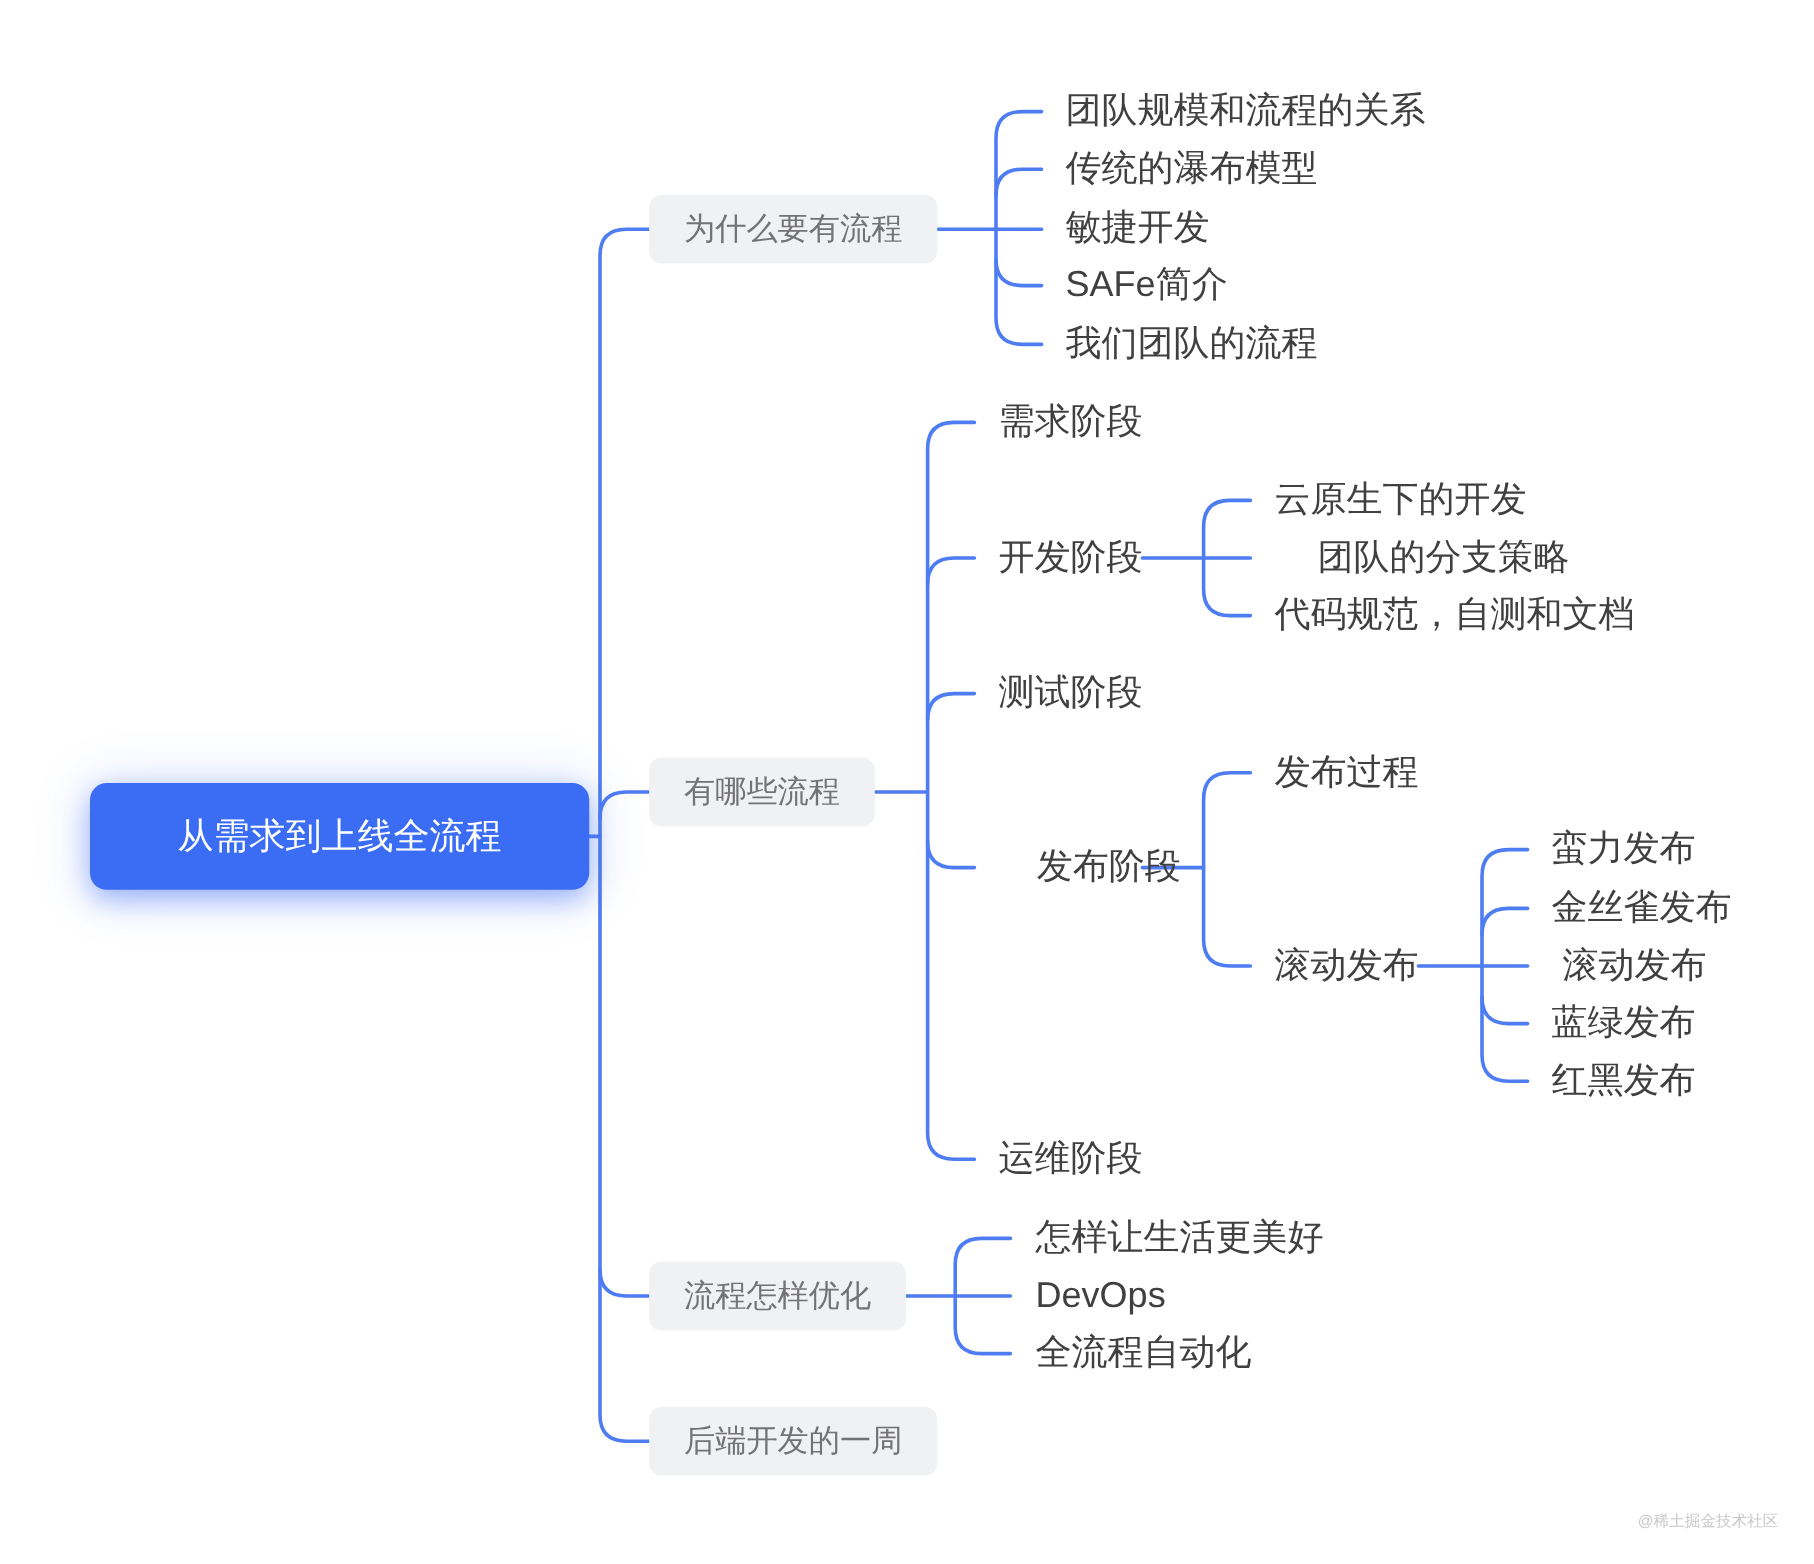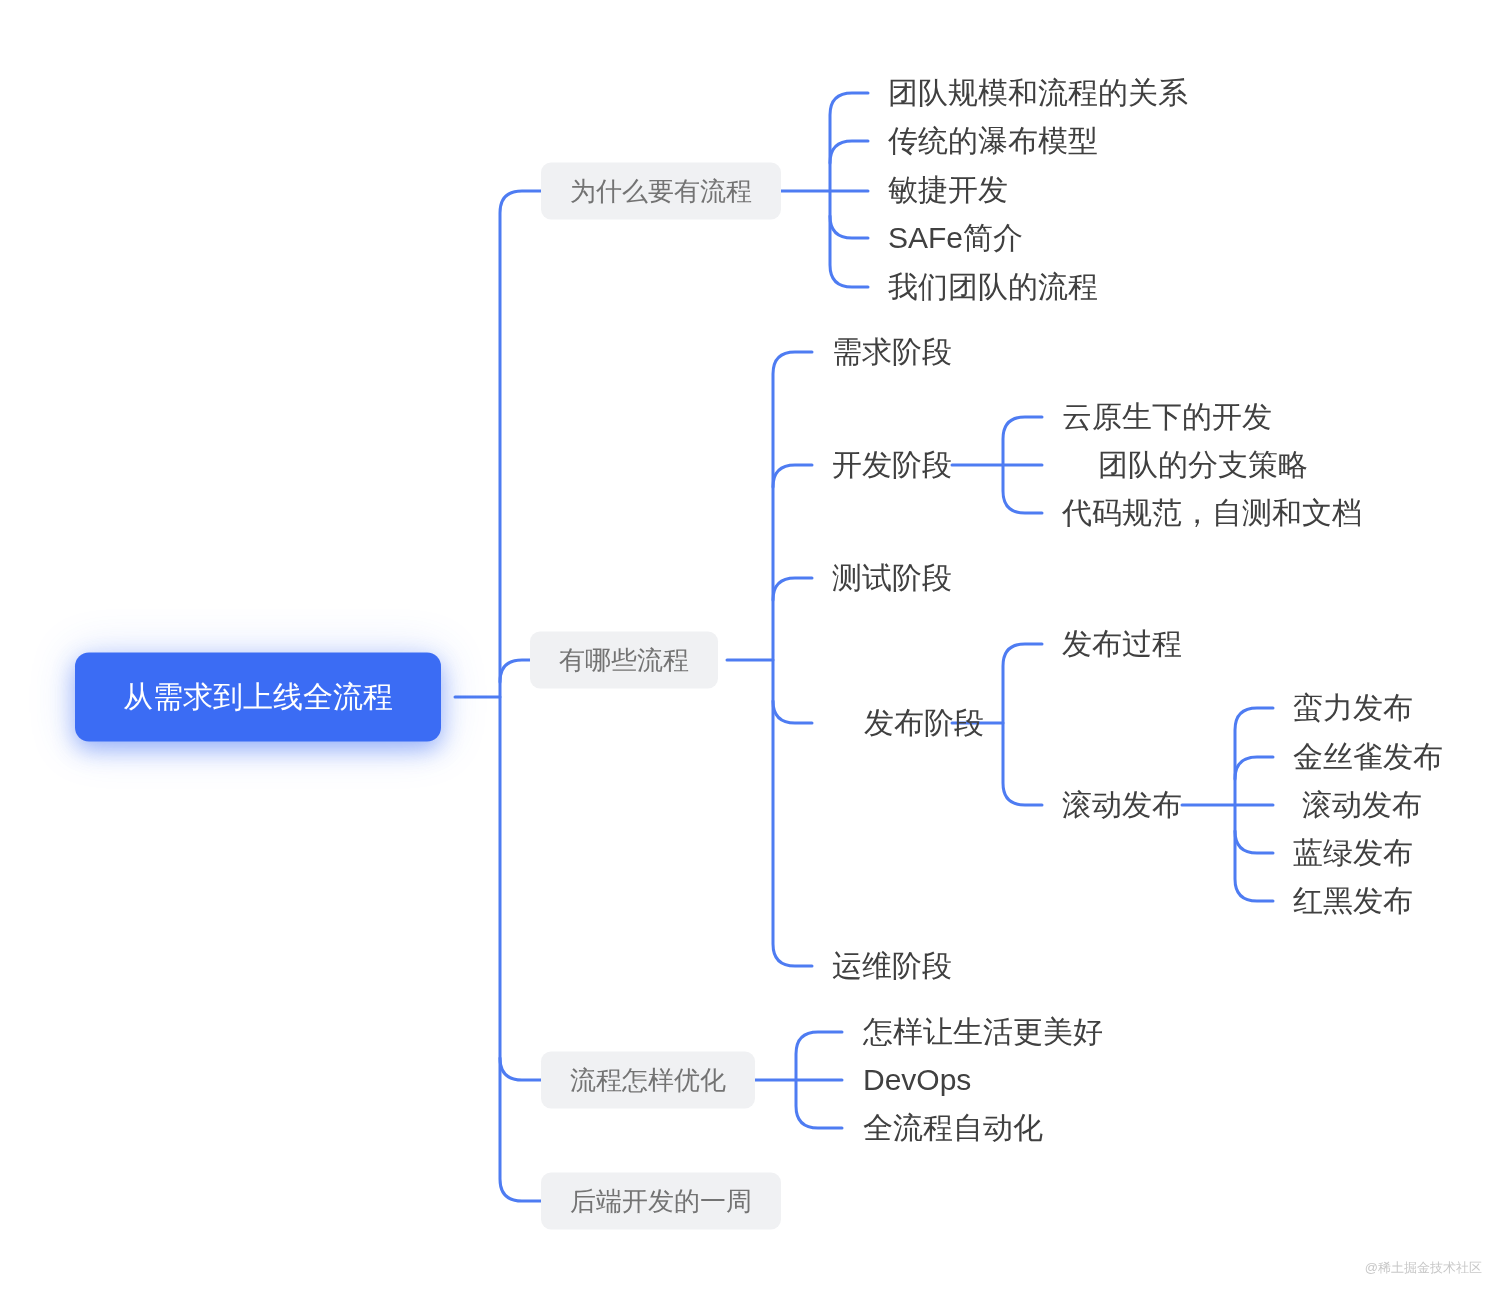--- a/index.html
+++ b/index.html
@@ -30,21 +30,21 @@
   .node {
     position: absolute;
     transform: translateY(-50%);
     white-space: nowrap;
     cursor: default;
   }
   .root-node {
     background: #3b6cf4;
     color: #ffffff;
     font-size: 30px;
-    padding: 24px 48px;
+    padding: 24px 73px;
     border-radius: 14px;
     box-shadow: 0 8px 22px rgba(59,108,244,0.45), 0 2px 46px rgba(59,108,244,0.22);
   }
   .topic-node {
     background: #f0f1f3;
     color: #737373;
     font-size: 26px;
     padding: 11px 29px;
     border-radius: 10px;
   }
@@ -102,21 +102,21 @@
 
   <div class="node root-node" style="left:75px; top:697px;">从需求到上线全流程</div>
 
   <div class="node topic-node" style="left:541px; top:191px;">为什么要有流程</div>
   <div class="node leaf-node" style="left:888px; top:93px;">团队规模和流程的关系</div>
   <div class="node leaf-node" style="left:888px; top:141px;">传统的瀑布模型</div>
   <div class="node leaf-node" style="left:888px; top:190px;">敏捷开发</div>
   <div class="node leaf-node" style="left:888px; top:238px;">SAFe简介</div>
   <div class="node leaf-node" style="left:888px; top:287px;">我们团队的流程</div>
 
-  <div class="node topic-node" style="left:530px; top:660px;">有哪些流程</div>
+  <div class="node topic-node" style="left:541px; top:660px;">有哪些流程</div>
   <div class="node leaf-node" style="left:832px; top:352px;">需求阶段</div>
   <div class="node leaf-node" style="left:832px; top:465px;">开发阶段</div>
   <div class="node leaf-node" style="left:1062px; top:417px;">云原生下的开发</div>
   <div class="node leaf-node" style="left:1062px; top:465px;margin-left:36px;">团队的分支策略</div>
   <div class="node leaf-node" style="left:1062px; top:513px;">代码规范，自测和文档</div>
   <div class="node leaf-node" style="left:832px; top:578px;">测试阶段</div>
   <div class="node leaf-node" style="left:832px; top:723px;margin-left:32px;">发布阶段</div>
   <div class="node leaf-node" style="left:1062px; top:644px;">发布过程</div>
   <div class="node leaf-node" style="left:1062px; top:805px;">滚动发布</div>
   <div class="node leaf-node" style="left:1293px; top:708px;">蛮力发布</div>

